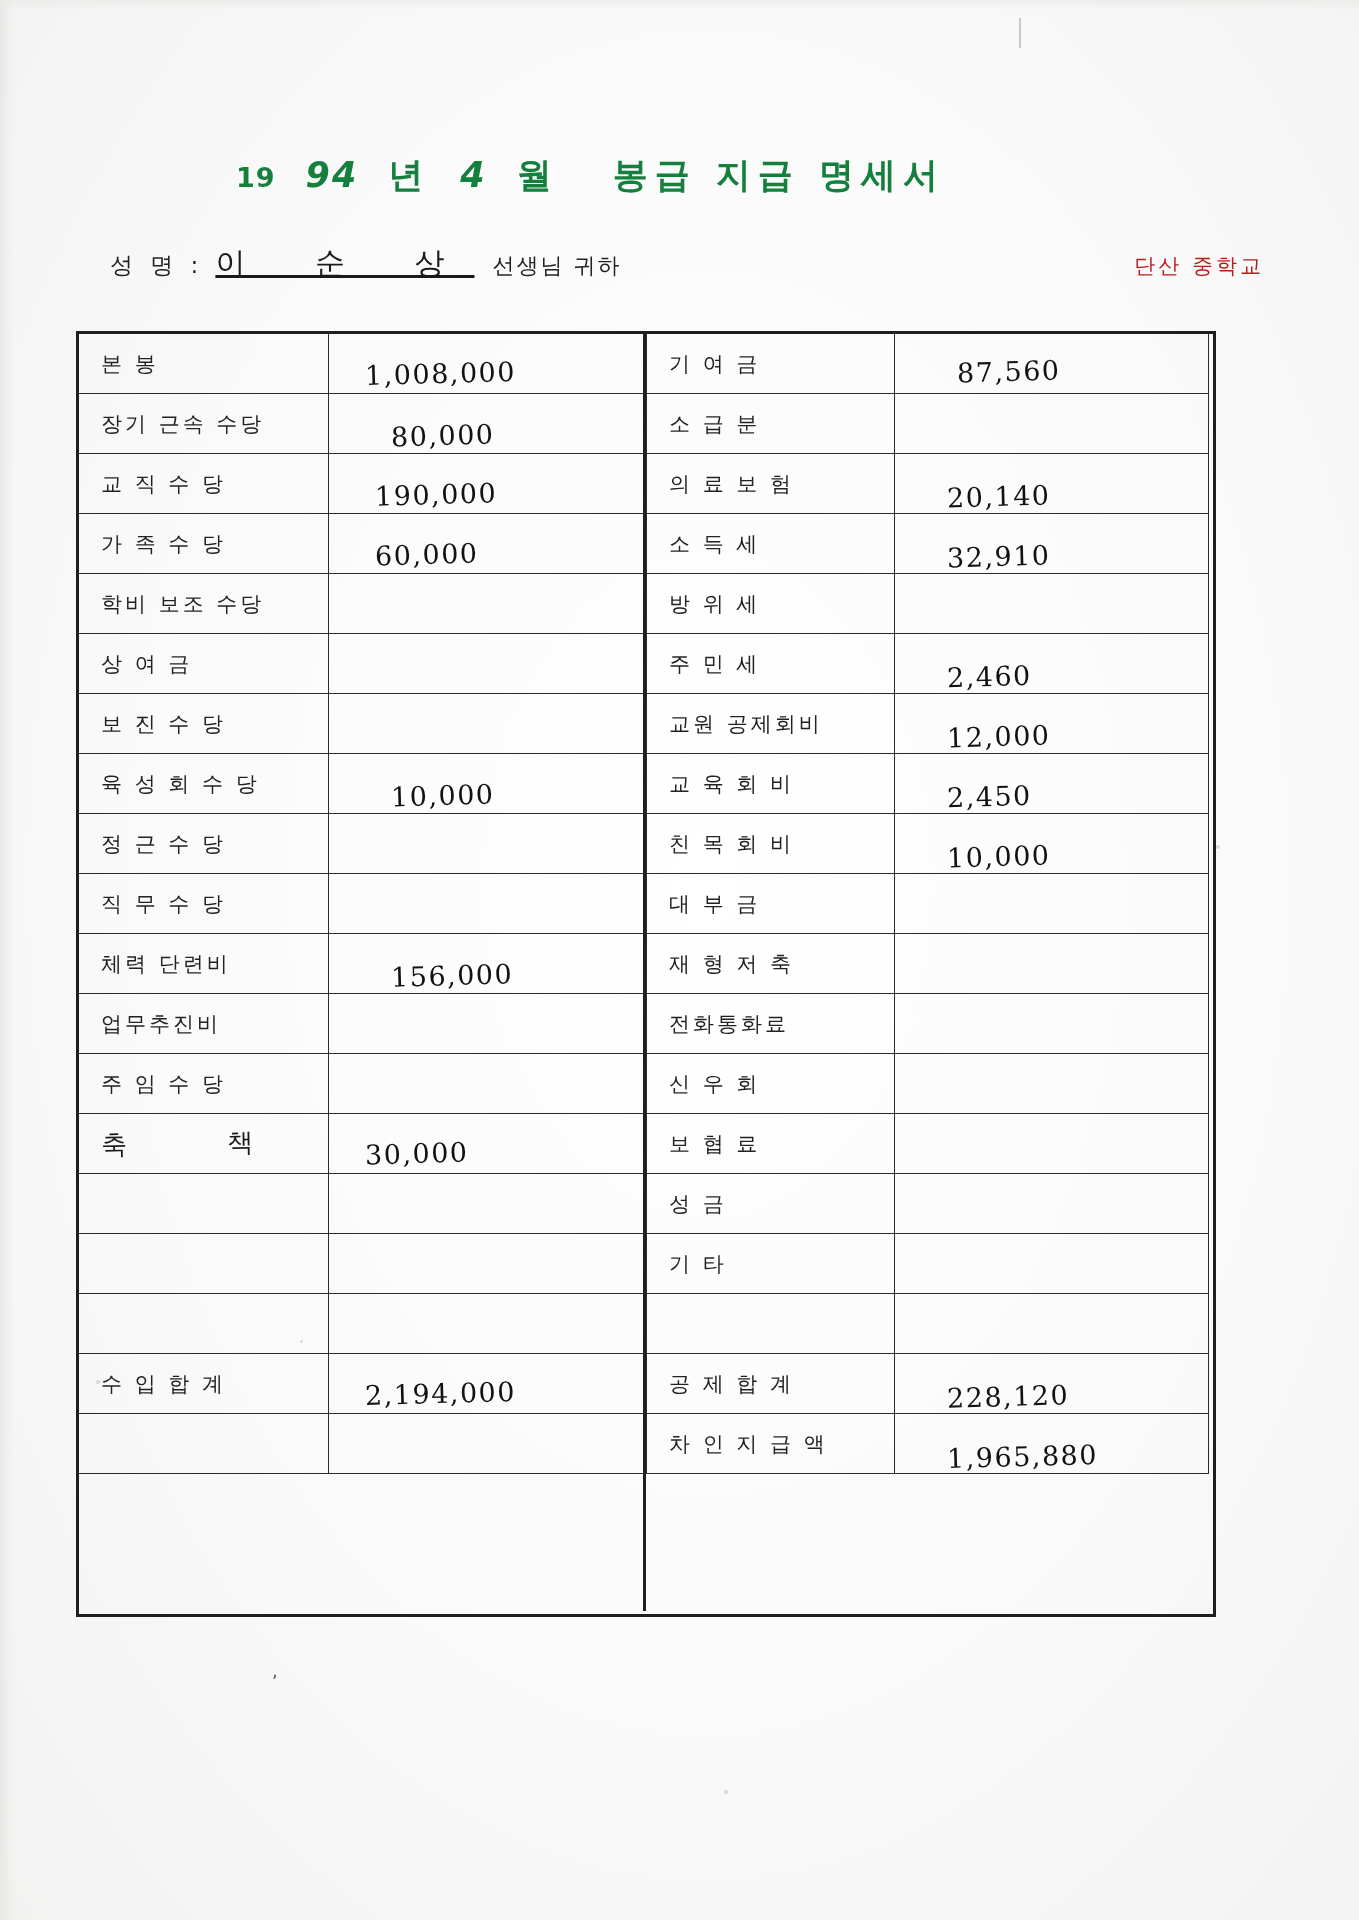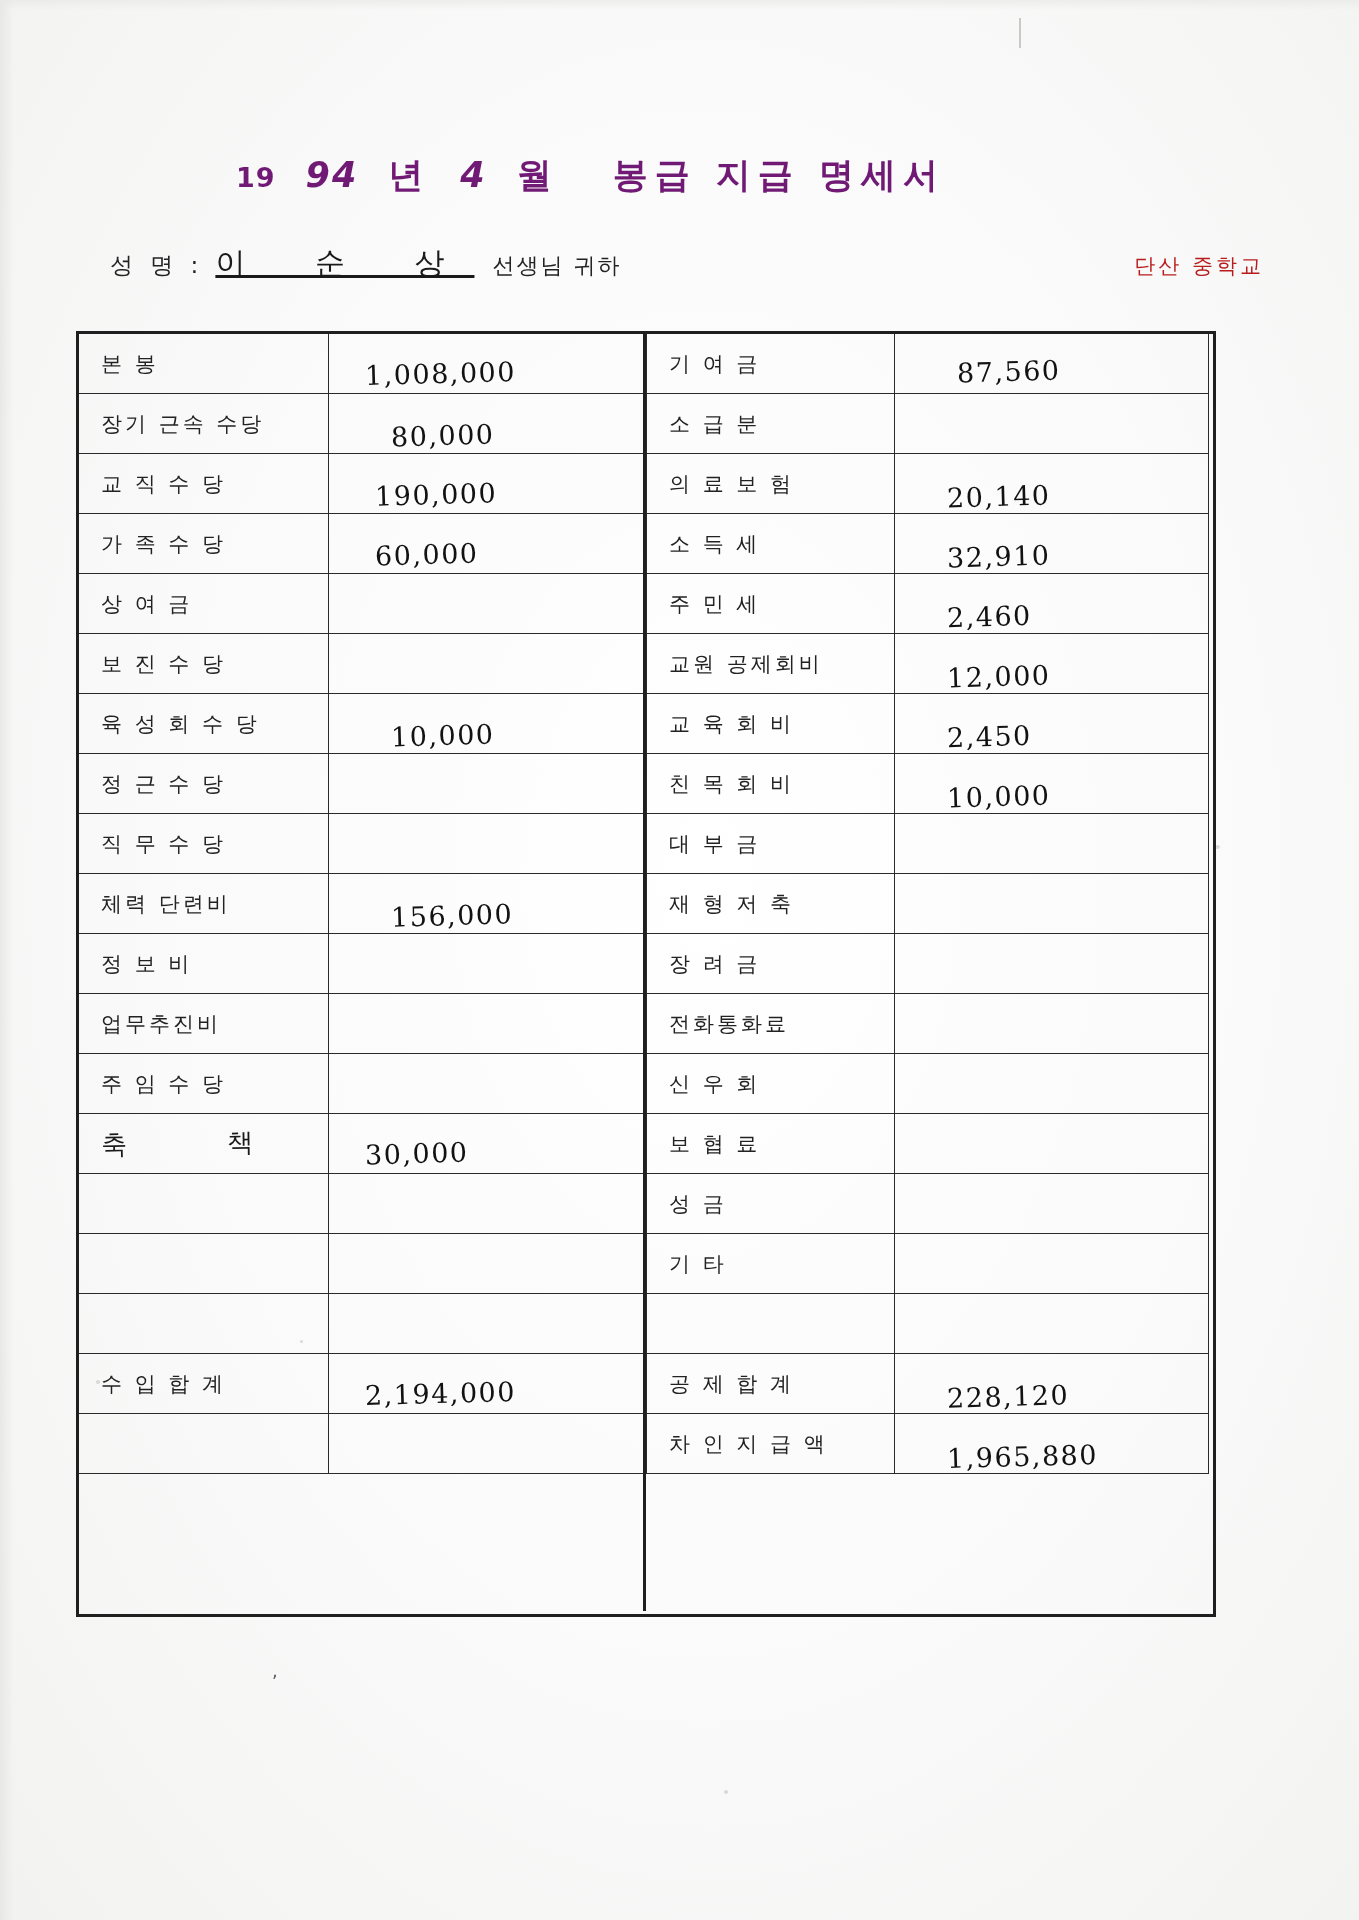--- a/index.html
+++ b/index.html
@@ -45,21 +45,21 @@
   }
 
   
   .doc-title {
     position: absolute;
     left: 236px;
     top: 152px;
     width: 900px;
     font-size: 35px;
     letter-spacing: 7px;
-    color: #701a75;
+    color: #15803d;
     font-family: "DejaVu Sans", sans-serif;
     font-weight: 700;
     white-space: nowrap;
     filter: blur(.25px);
   }
   .doc-title .yr-num,
   .doc-title .mo-num {
     font-style: italic;
     font-weight: 700;
     letter-spacing: 2px;
@@ -248,20 +248,26 @@
         <td class="lbl">의 료 보 험</td>
         <td class="val"><span class="hw rt2">20,140</span></td>
       </tr>
       <tr>
         <td class="lbl">가 족 수 당</td>
         <td class="val"><span class="hw lvl3">60,000</span></td>
         <td class="lbl">소 득 세</td>
         <td class="val"><span class="hw rt2">32,910</span></td>
       </tr>
       <tr>
+        <td class="lbl">학비 보조 수당</td>
+        <td class="val"><span class="hw lvl1"></span></td>
+        <td class="lbl">방 위 세</td>
+        <td class="val"><span class="hw rt1"></span></td>
+      </tr>
+      <tr>
         <td class="lbl">상 여 금</td>
         <td class="val"><span class="hw lvl1"></span></td>
         <td class="lbl">주 민 세</td>
         <td class="val"><span class="hw rt2">2,460</span></td>
       </tr>
       <tr>
         <td class="lbl">보 진 수 당</td>
         <td class="val"><span class="hw lvl1"></span></td>
         <td class="lbl">교원 공제회비</td>
         <td class="val"><span class="hw rt2">12,000</span></td>
@@ -284,26 +290,20 @@
         <td class="lbl">대 부 금</td>
         <td class="val"><span class="hw rt1"></span></td>
       </tr>
       <tr>
         <td class="lbl">체력 단련비</td>
         <td class="val"><span class="hw lvl2">156,000</span></td>
         <td class="lbl">재 형 저 축</td>
         <td class="val"><span class="hw rt1"></span></td>
       </tr>
       <tr>
-        <td class="lbl">정     보     비</td>
-        <td class="val"><span class="hw lvl1"></span></td>
-        <td class="lbl">장 려 금</td>
-        <td class="val"><span class="hw rt1"></span></td>
-      </tr>
-      <tr>
         <td class="lbl">업무추진비</td>
         <td class="val"><span class="hw lvl1"></span></td>
         <td class="lbl">전화통화료</td>
         <td class="val"><span class="hw rt1"></span></td>
       </tr>
       <tr>
         <td class="lbl">주 임 수 당</td>
         <td class="val"><span class="hw lvl1"></span></td>
         <td class="lbl">신 우 회</td>
         <td class="val"><span class="hw rt1"></span></td>

